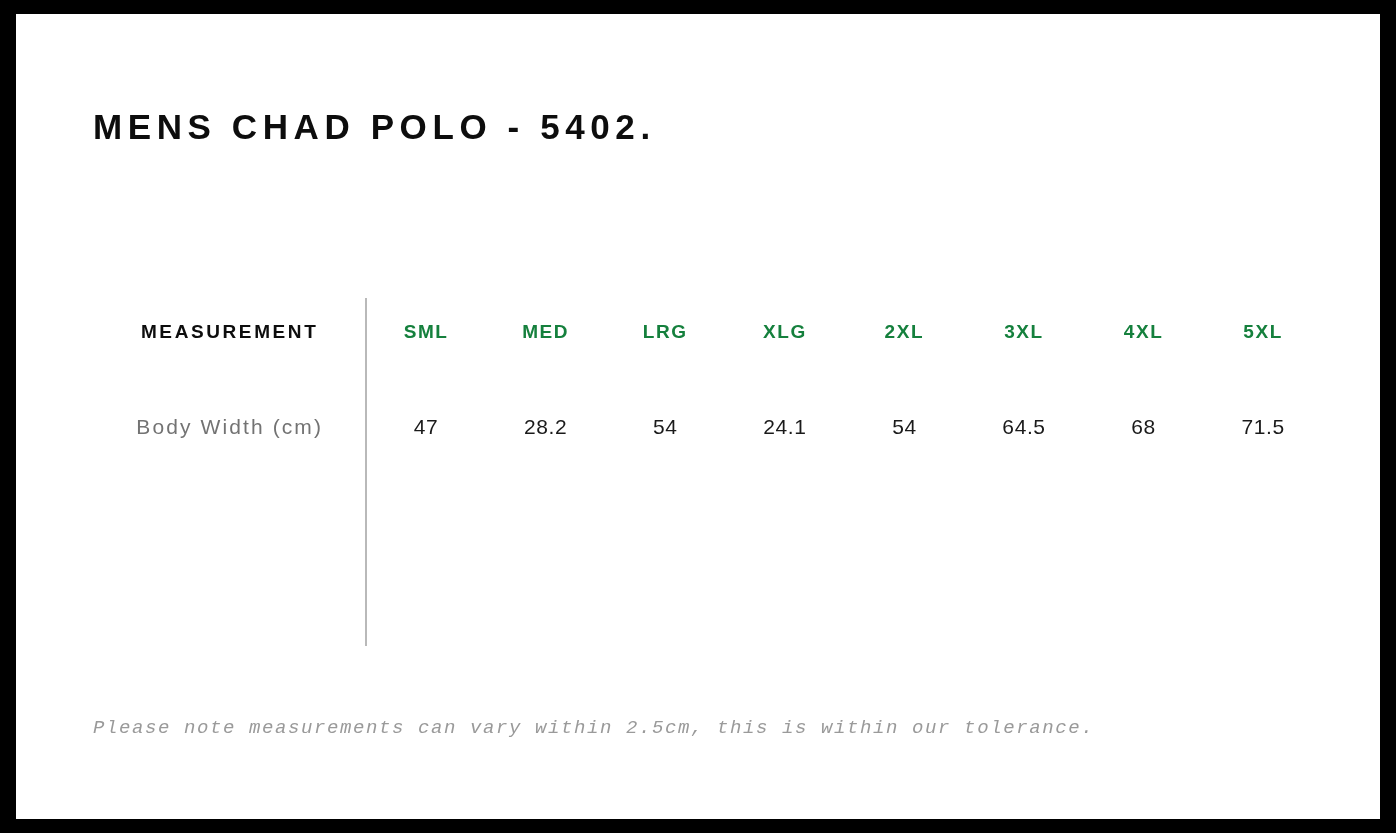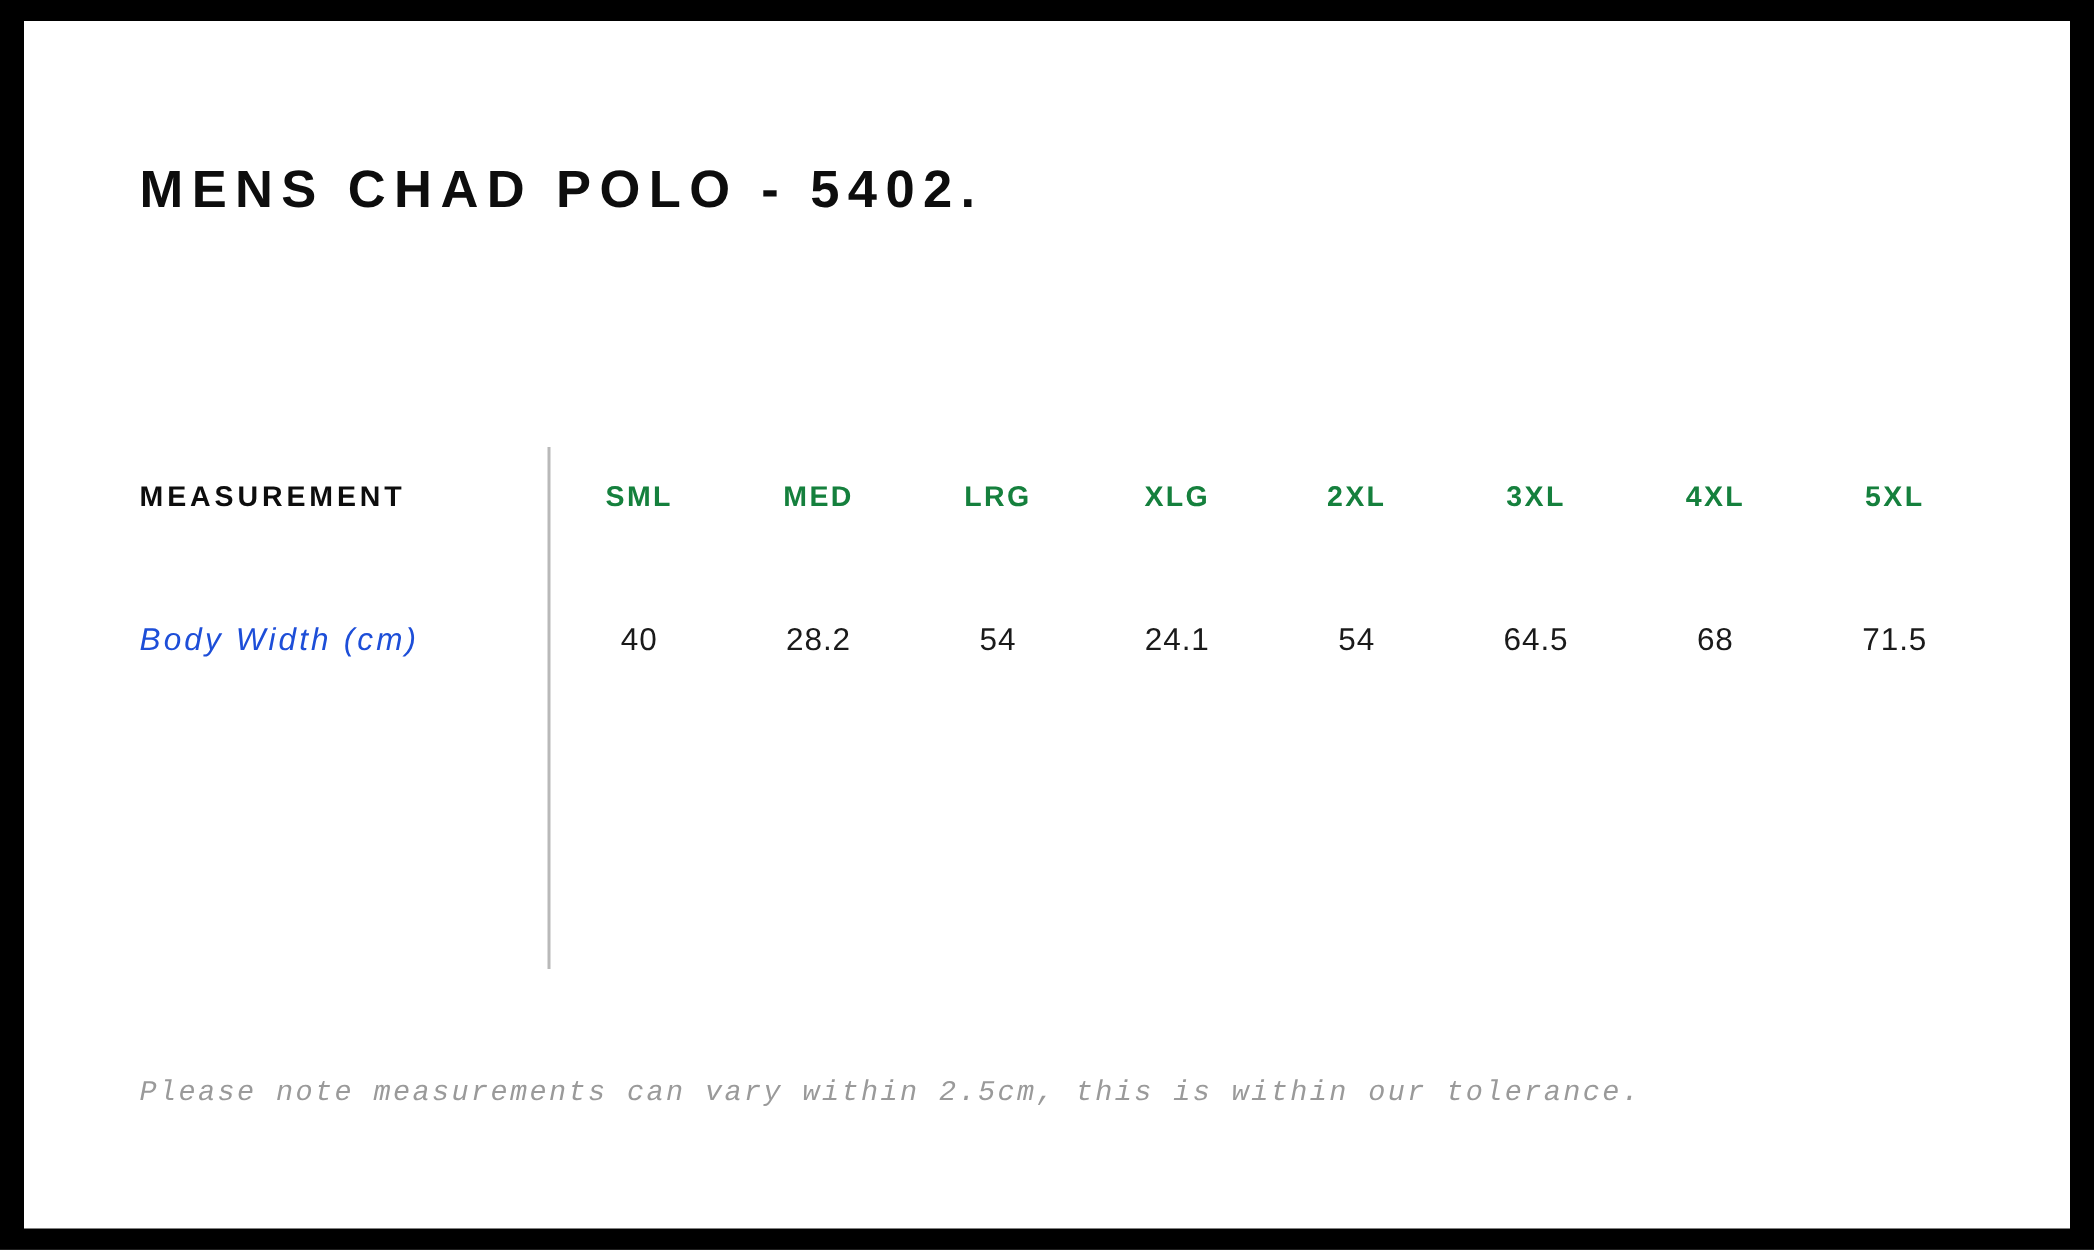--- a/index.html
+++ b/index.html
@@ -63,20 +63,21 @@
     position: absolute;
     left: 0;
     top: 0;
     border-collapse: collapse;
     width: 1230px;
   }
   table.sizes th, table.sizes td {
     padding: 0;
     margin: 0;
     border: none;
+    text-align: center;
   }
   .measure-head {
     text-align: left;
     font-size: 19px;
     font-weight: bold;
     letter-spacing: 2.6px;
     color: #0d0d0d;
     height: 96px;
     vertical-align: middle;
     width: 272px;
@@ -90,25 +91,24 @@
     height: 96px;
     vertical-align: middle;
     text-align: center;
     width: 119px;
     white-space: nowrap;
   }
   .row-label {
     text-align: left;
     font-size: 21px;
     letter-spacing: 2.1px;
-    color: #1d4ed8;
+    color: #737373;
     height: 94px;
     vertical-align: middle;
     white-space: nowrap;
-    font-style: italic;
   }
   .cell-val {
     text-align: center;
     font-size: 21px;
     letter-spacing: 0.6px;
     color: #1a1a1a;
     height: 94px;
     vertical-align: middle;
     white-space: nowrap;
   }
@@ -145,21 +145,21 @@
             <th class="size-head">XLG</th>
             <th class="size-head">2XL</th>
             <th class="size-head">3XL</th>
             <th class="size-head">4XL</th>
             <th class="size-head">5XL</th>
           </tr>
         </thead>
         <tbody>
           <tr>
             <td class="row-label">Body Width (cm)</td>
-            <td class="cell-val">40</td>
+            <td class="cell-val">47</td>
             <td class="cell-val">28.2</td>
             <td class="cell-val">54</td>
             <td class="cell-val">24.1</td>
             <td class="cell-val">54</td>
             <td class="cell-val">64.5</td>
             <td class="cell-val">68</td>
             <td class="cell-val">71.5</td>
           </tr>
         </tbody>
       </table>

